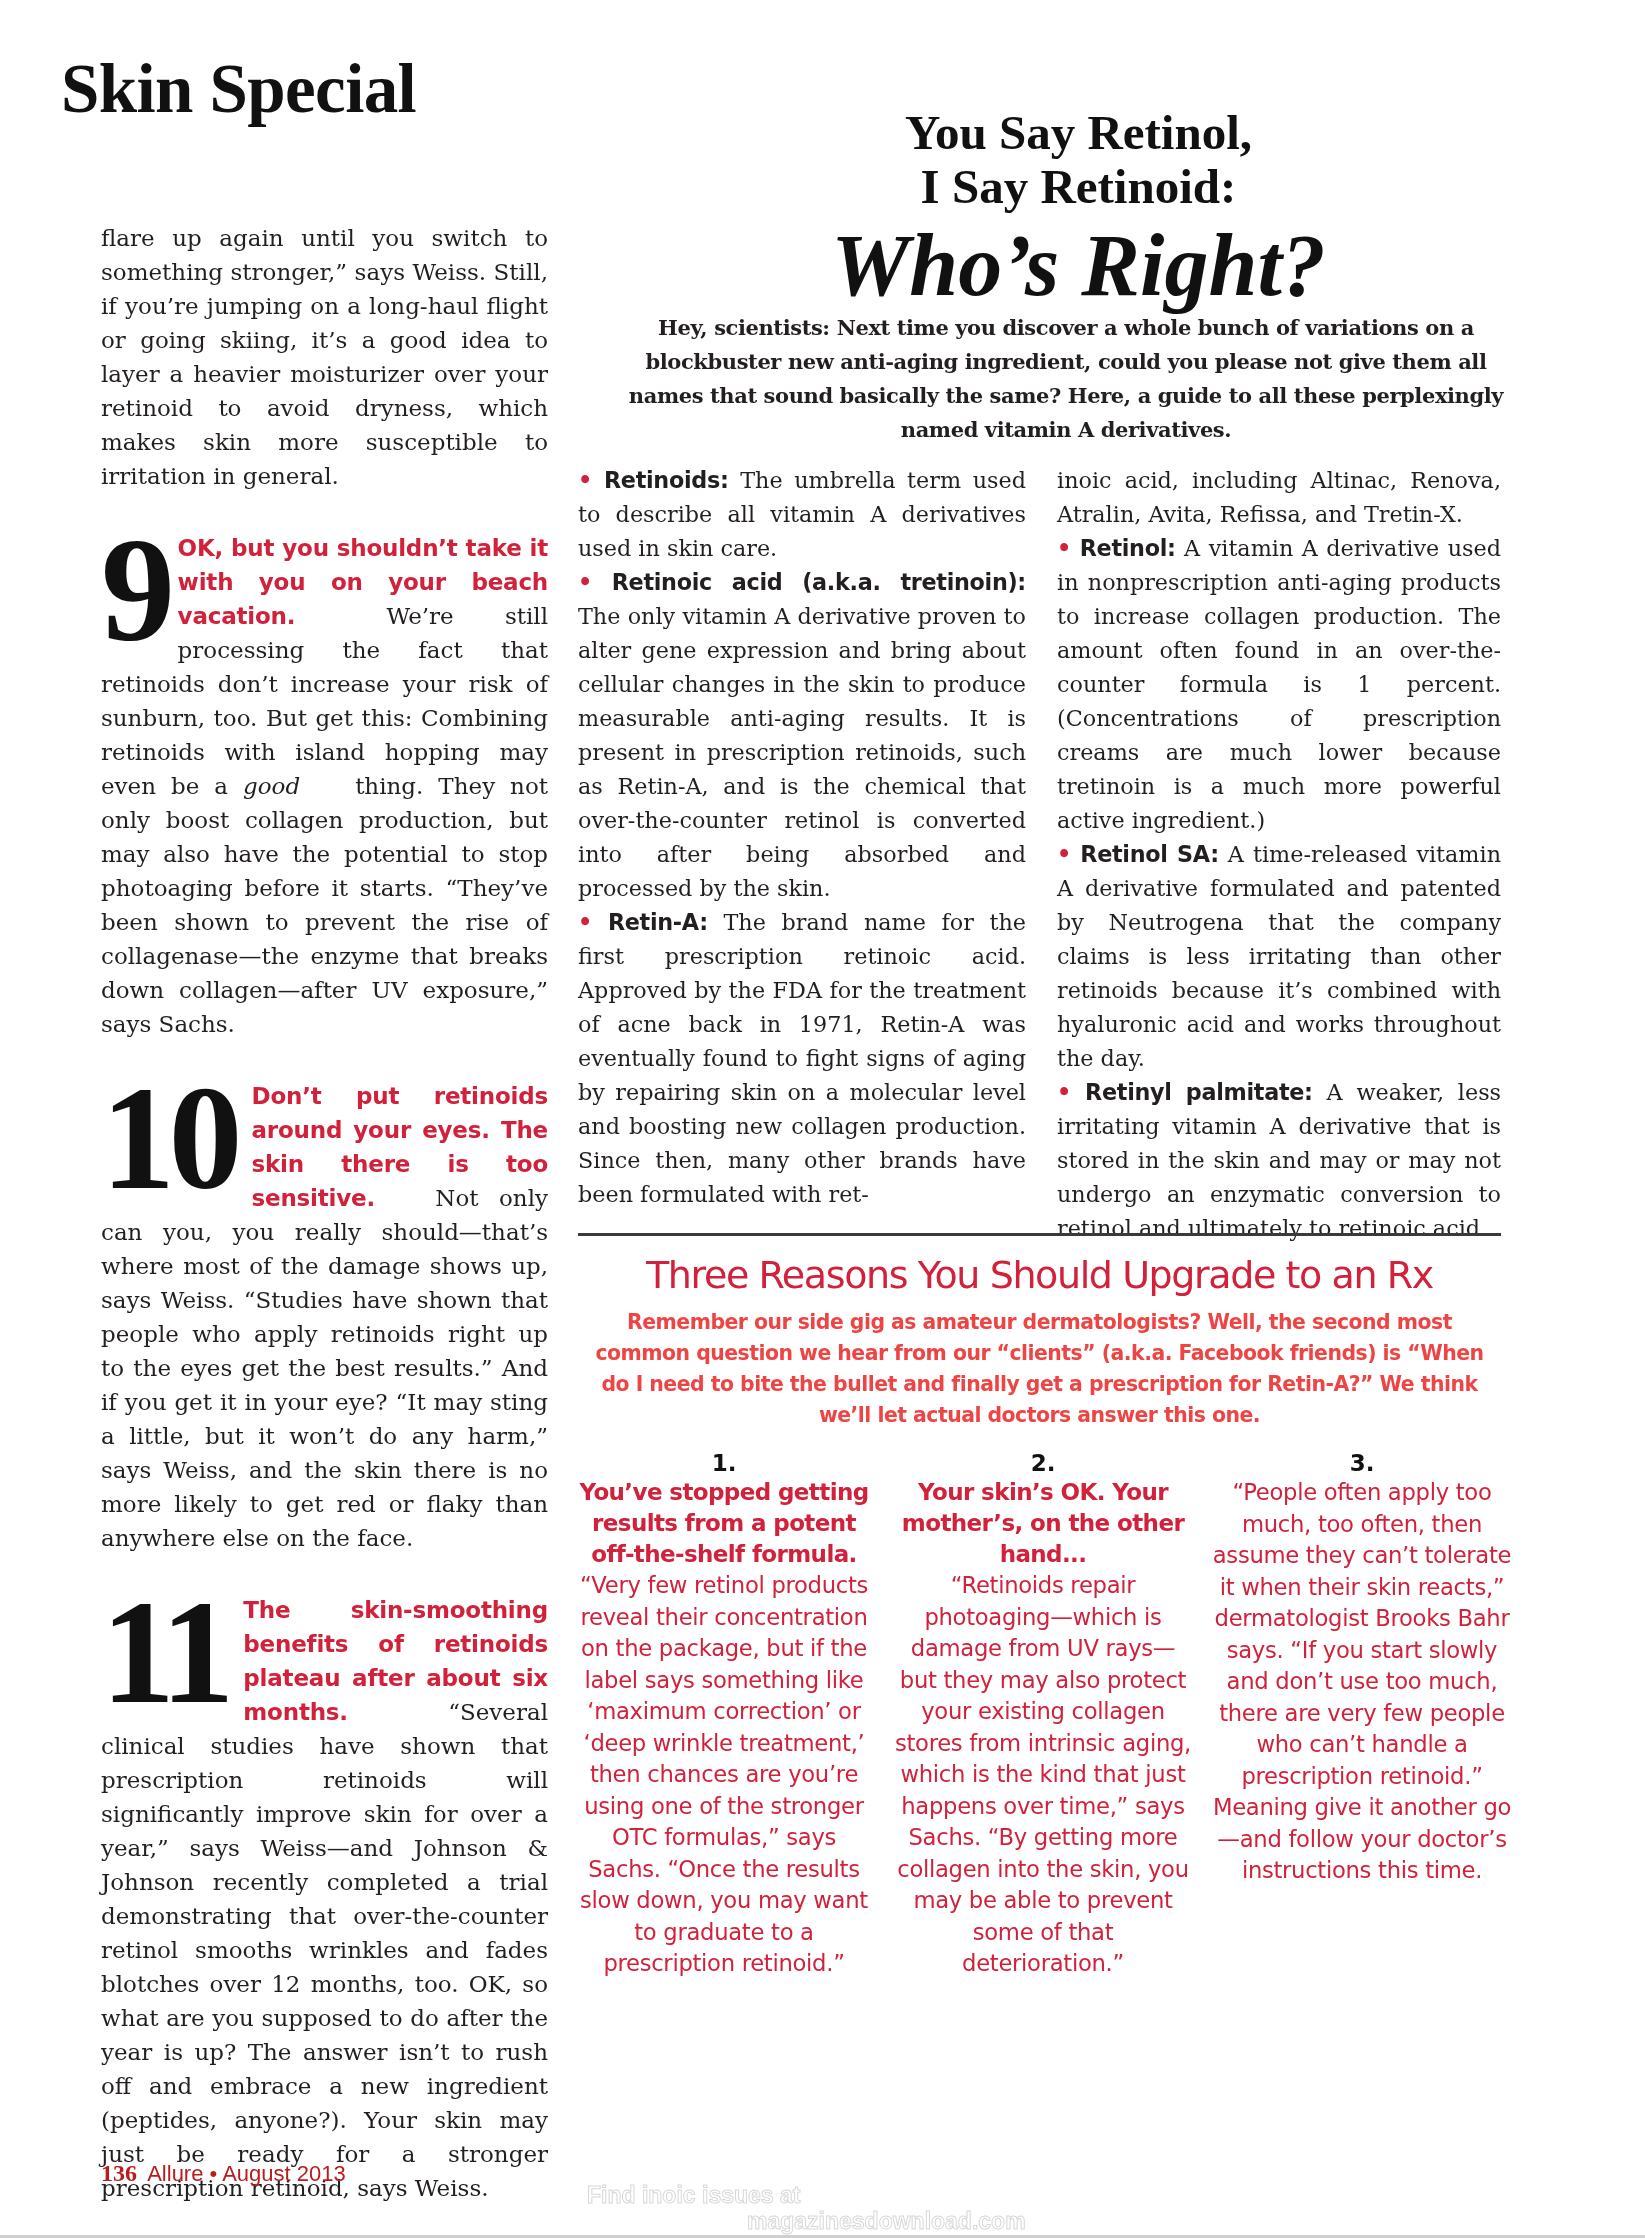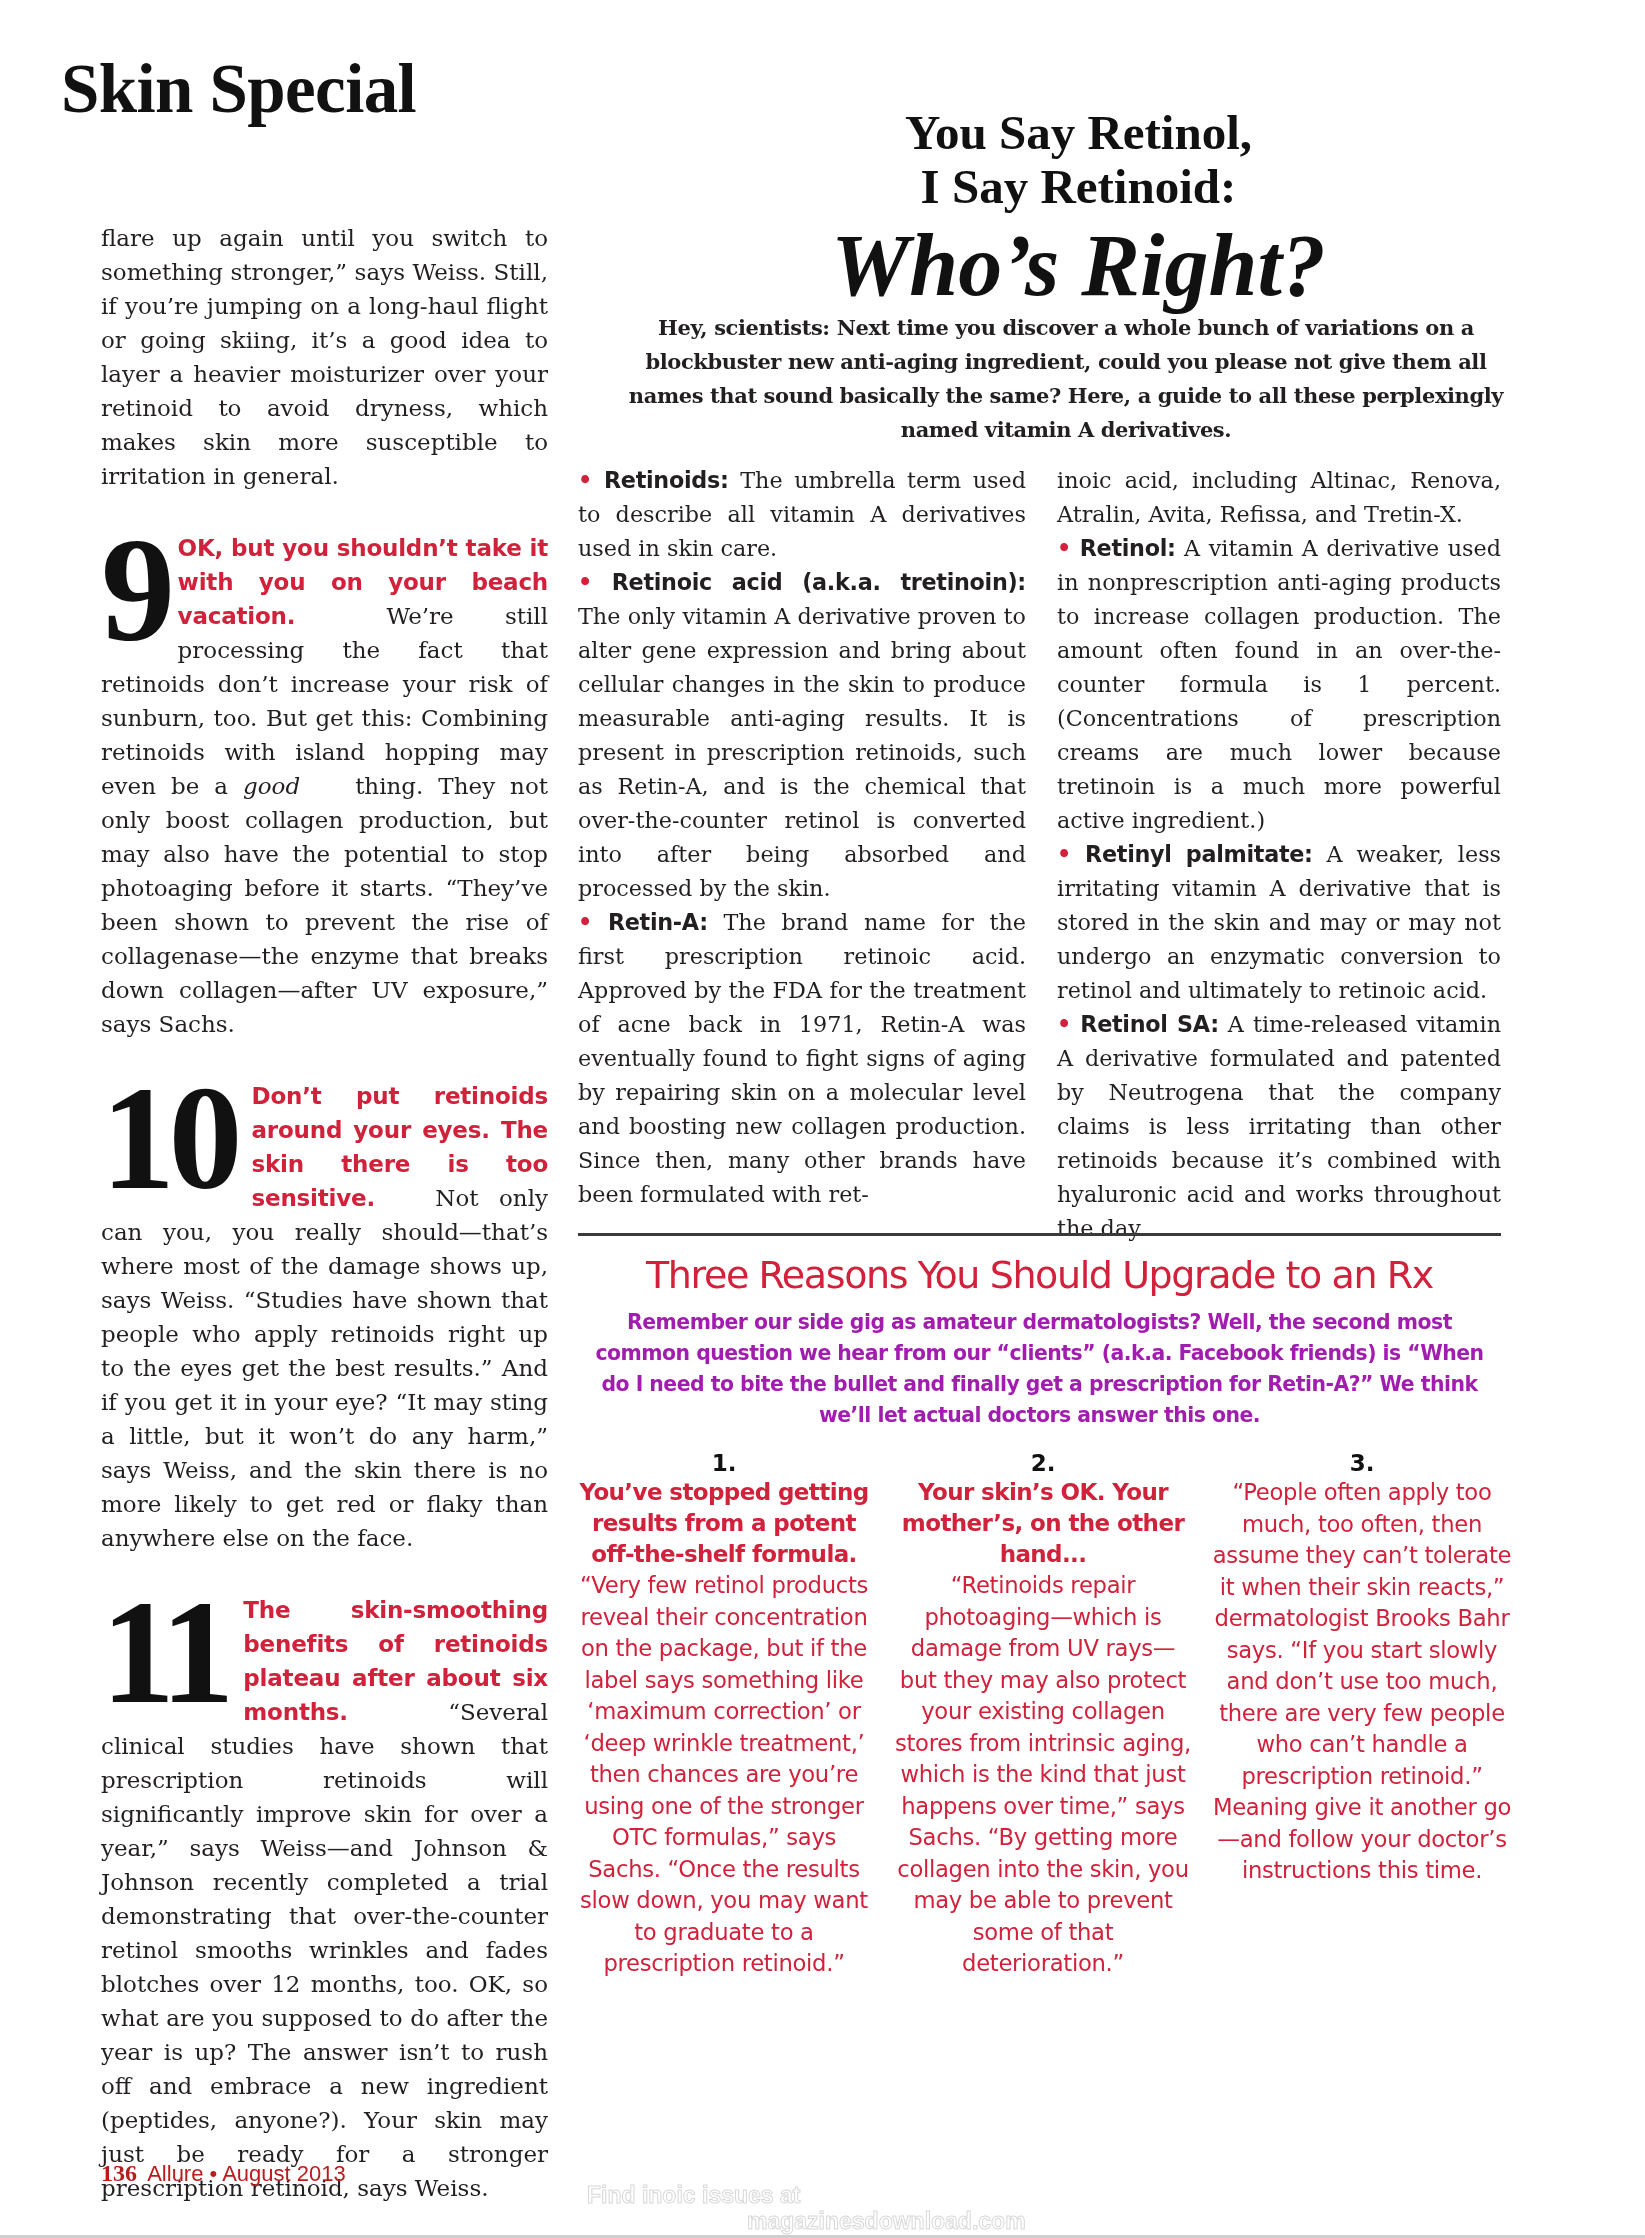--- a/index.html
+++ b/index.html
@@ -64,21 +64,21 @@
 
   
   .rx-title {
     position: absolute; left: 578px; top: 1252px; width: 923px; text-align: center;
     font-family: "DejaVu Sans", "Liberation Sans", sans-serif; font-weight: normal; font-size: 38px;
     letter-spacing: -1.4px; color: #d1213b; line-height: 46px;
   }
   .rx-intro {
     position: absolute; left: 593px; top: 1307px; width: 893px; text-align: center;
     font-family: "DejaVu Sans", "Liberation Sans", sans-serif; font-weight: bold; font-size: 20.4px;
-    line-height: 31px; color: #a21caf; letter-spacing: -0.5px;
+    line-height: 31px; color: #ef4444; letter-spacing: -0.5px;
   }
   .rx-cols { position: absolute; top: 1449px; left: 574px; width: 938px; display: flex; justify-content: space-between; }
   .rx-col { width: 300px; text-align: center; font-family: "DejaVu Sans", "Liberation Sans", sans-serif; }
   .rx-num { font-weight: bold; font-size: 23px; line-height: 28px; color: #111; }
   .rx-head { font-weight: bold; font-size: 23px; line-height: 31px; color: #d1213b; letter-spacing: -0.6px; }
   .rx-body { font-size: 22.7px; line-height: 31.5px; color: #d1213b; letter-spacing: -0.3px; }
 
   
   .footer {
     position: absolute; left: 101px; top: 2159px; font-size: 24px; color: #b91c1c;
@@ -126,22 +126,22 @@
 
 <div class="def-col mid">
   <p class="def-item"><span class="bullet">•</span> <span class="term">Retinoids:</span><span> The umbrella term used to describe all vitamin A derivatives used in skin care.</span></p>
   <p class="def-item"><span class="bullet">•</span> <span class="term">Retinoic acid (a.k.a. tretinoin):</span><span> The only vitamin A derivative proven to alter gene expression and bring about cellular changes in the skin to produce measurable anti-aging results. It is present in prescription retinoids, such as Retin-A, and is the chemical that over-the-counter retinol is converted into after being absorbed and processed by the skin.</span></p>
   <p class="def-item"><span class="bullet">•</span> <span class="term">Retin-A:</span><span> The brand name for the first prescription retinoic acid. Approved by the FDA for the treatment of acne back in 1971, Retin-A was eventually found to fight signs of aging by repairing skin on a molecular level and boosting new collagen production. Since then, many other brands have been formulated with ret-</span></p>
 </div>
 
 <div class="def-col right">
   <p class="def-item">inoic acid, including Altinac, Renova, Atralin, Avita, Refissa, and Tretin-X.</p>
   <p class="def-item"><span class="bullet">•</span> <span class="term">Retinol:</span><span> A vitamin A derivative used in nonprescription anti-aging products to increase collagen production. The amount often found in an over-the-counter formula is 1 percent. (Concentrations of prescription creams are much lower because tretinoin is a much more powerful active ingredient.)</span></p>
+  <p class="def-item"><span class="bullet">•</span> <span class="term">Retinol SA:</span><span> A time-released vitamin A derivative formulated and patented by Neutrogena that the company claims is less irritating than other retinoids because it’s combined with hyaluronic acid and works throughout the day.</span></p>
   <p class="def-item"><span class="bullet">•</span> <span class="term">Retinyl palmitate:</span><span> A weaker, less irritating vitamin A derivative that is stored in the skin and may or may not undergo an enzymatic conversion to retinol and ultimately to retinoic acid.</span></p>
-  <p class="def-item"><span class="bullet">•</span> <span class="term">Retinol SA:</span><span> A time-released vitamin A derivative formulated and patented by Neutrogena that the company claims is less irritating than other retinoids because it’s combined with hyaluronic acid and works throughout the day.</span></p>
 </div>
 
 <div class="divider"></div>
 
 <div class="rx-title">Three Reasons You Should Upgrade to an Rx</div>
 <div class="rx-intro">Remember our side gig as amateur dermatologists? Well, the second most common question we hear from our “clients” (a.k.a. Facebook friends) is “When do I need to bite the bullet and finally get a prescription for Retin-A?” We think we’ll let actual doctors answer this one.</div>
 
 <div class="rx-cols">
   <div class="rx-col">
     <div class="rx-num">1.</div>

